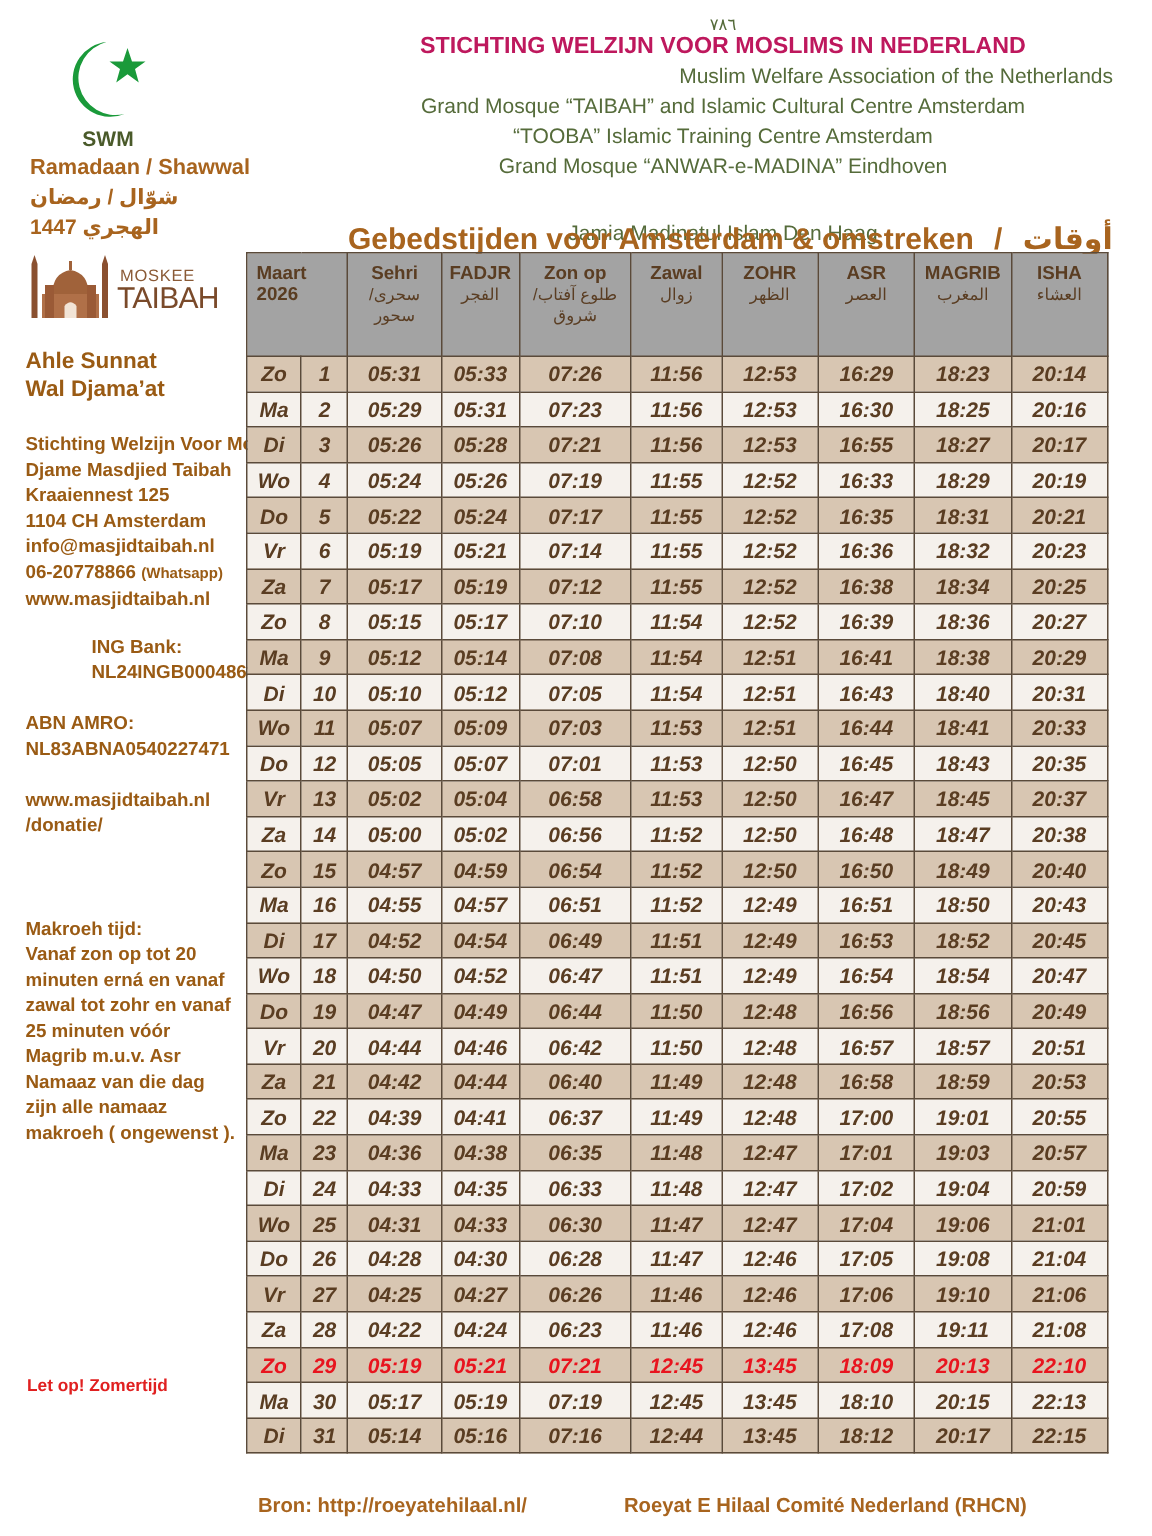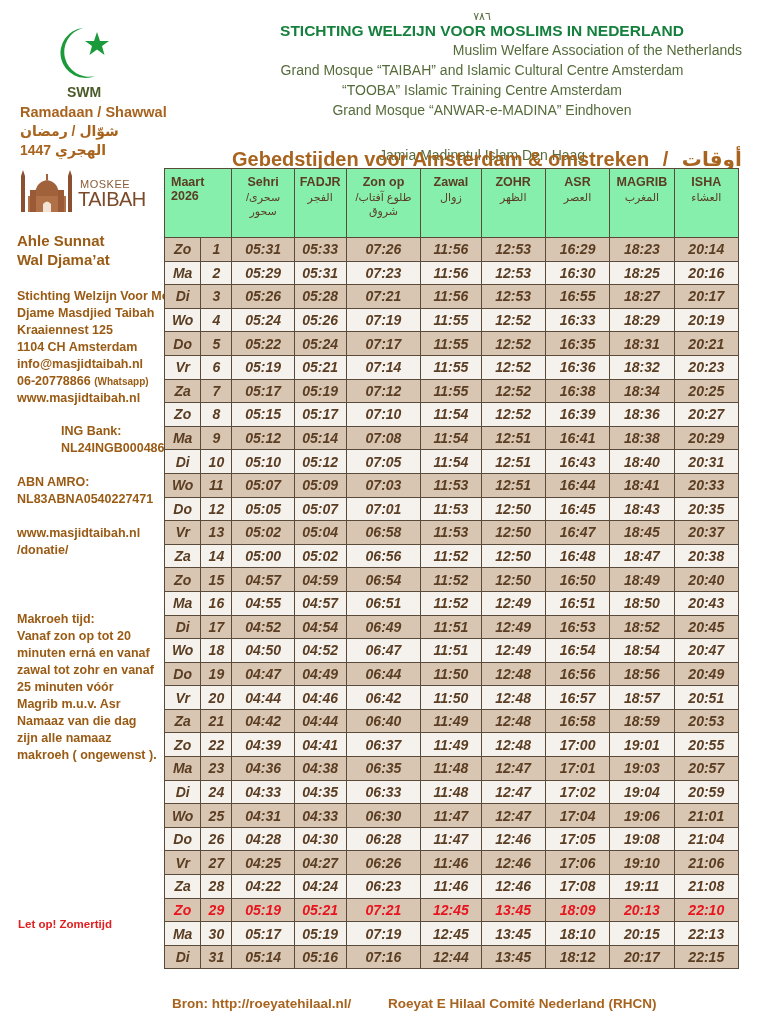--- a/index.html
+++ b/index.html
@@ -1,20 +1,20 @@
 <!DOCTYPE html>
 <html><head>
   <meta charset="utf-8">
   <style>
     html, body { margin: 0; padding: 0; background: #ffffff; }
     body { width: 768px; height: 1024px; position: relative; overflow: hidden;
            font-family: "Liberation Sans", "DejaVu Sans", sans-serif; }
 
     
-    .logo-swm { position: absolute; left: 44px; top: 24px; width: 80px; text-align: center; }
+    .logo-swm { position: absolute; left: 32px; top: 24px; width: 80px; text-align: center; }
     .logo-swm svg { display: block; margin: 0 auto; }
     .logo-swm .swm-text { color: #4a5a2a; font-weight: bold; font-size: 14px; margin-top: 2px; }
 
     .ramadan { position: absolute; left: 20px; top: 104px; color: #a8641e; font-weight: bold; }
     .ramadan .l1 { font-size: 14.5px; text-align: right; }
     .ramadan .l2 { font-size: 14px; margin-top: 3px; }
     .ramadan .l3 { font-size: 14px; margin-top: 3px; }
 
     .logo-taibah { position: absolute; left: 18px; top: 170px; width: 120px; height: 44px; }
     .logo-taibah .mosque { position: absolute; left: 0; top: 0; }
@@ -23,30 +23,30 @@
 
     .side { position: absolute; left: 17px; color: #9a5b14; font-weight: bold; }
     .side.big { font-size: 15px; line-height: 19px; }
     .side.sm { font-size: 12.5px; line-height: 17px; }
     .side .small { font-size: 10px; }
     .zomertijd { position: absolute; left: 18px; top: 918px; color: #e02020; font-weight: bold; font-size: 11.5px; }
 
     
     .head { position: absolute; left: 222px; width: 520px; text-align: center; color: #556b3a; }
     .head.num { top: 10px; font-size: 11px; color: #556b3a; }
-    .head.title { top: 22px; font-size: 15.5px; font-weight: bold; color: #15803d; }
+    .head.title { top: 22px; font-size: 15.5px; font-weight: bold; color: #be185d; }
     .head.sub { font-size: 14px; }
     .subtitle-row { position: absolute; left: 232px; top: 147px; color: #a8641e; font-weight: bold; font-size: 20px; }
 
     
     table.tt { position: absolute; left: 164px; top: 168px; width: 575px;
                border-collapse: collapse; table-layout: fixed; }
     table.tt td, table.tt th { border: 1px solid #5a4a3a; padding: 0; text-align: center;
                color: #5a3d22; }
-    table.tt th { background: #86efac; font-size: 12.5px; font-weight: bold; vertical-align: top;
+    table.tt th { background: #a3a3a3; font-size: 12.5px; font-weight: bold; vertical-align: top;
                height: 62px; padding-top: 6px; line-height: 14px; }
     table.tt th .ar { font-weight: normal; font-size: 11px; display: block; margin-top: 1px; }
     table.tt th.maart { text-align: left; padding-left: 6px; }
     table.tt td { height: 22.6px; font-size: 14px; font-weight: bold; font-style: italic; }
     table.tt tr.odd td { background: #d8c6b2; }
     table.tt tr.even td { background: #f5f1ec; }
     table.tt tr.red td { color: #e8141e; }
 
     .footer { position: absolute; top: 996px; color: #a8641e; font-weight: bold; font-size: 13.5px; }
   </style>
@@ -547,13 +547,13 @@
         <td>12:44</td>
         <td>13:45</td>
         <td>18:12</td>
         <td>20:17</td>
         <td>22:15</td>
       </tr>
     </tbody>
 </table>
 
 <div class="footer" style="left:172px;">Bron: http://roeyatehilaal.nl/</div>
-<div class="footer" style="left:388px;">Roeyat E Hilaal Comité Nederland (RHCN)</div>
+<div class="footer" style="left:416px;">Roeyat E Hilaal Comité Nederland (RHCN)</div>
 
 </body></html>

